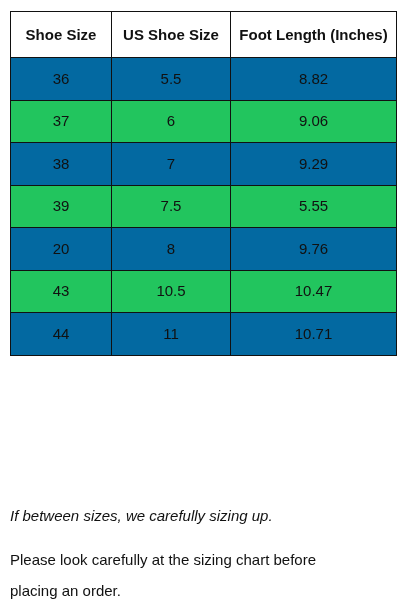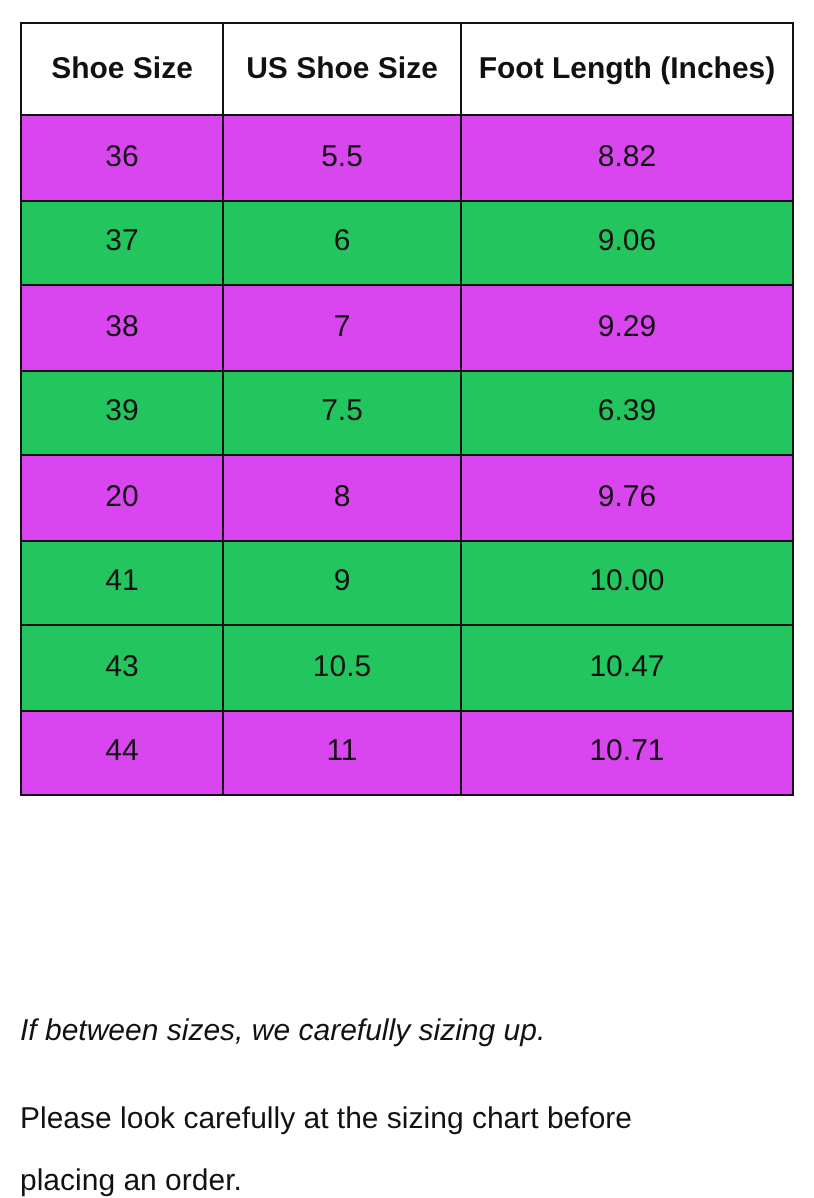--- a/index.html
+++ b/index.html
@@ -43,21 +43,21 @@
     color: #111111;
   }
   .size-table thead th {
     height: 45px;
     font-weight: bold;
     background: #ffffff;
   }
   .size-table tbody td {
     height: 41.5px;
     font-weight: normal;
-    background: #d946ef;
+    background: #0369a1;
   }
   .size-table tbody tr.striped td {
     background: #22c55e;
   }
   .notes {
     position: absolute;
     left: 10px;
     top: 500px;
     width: 390px;
   }
@@ -108,31 +108,26 @@
         <td>9.06</td>
       </tr>
       <tr>
         <td>38</td>
         <td>7</td>
         <td>9.29</td>
       </tr>
       <tr class="striped">
         <td>39</td>
         <td>7.5</td>
-        <td>6.39</td>
+        <td>5.55</td>
       </tr>
       <tr>
         <td>20</td>
         <td>8</td>
         <td>9.76</td>
-      </tr>
-      <tr class="striped">
-        <td>41</td>
-        <td>9</td>
-        <td>10.00</td>
       </tr>
       <tr class="striped">
         <td>43</td>
         <td>10.5</td>
         <td>10.47</td>
       </tr>
       <tr>
         <td>44</td>
         <td>11</td>
         <td>10.71</td>

